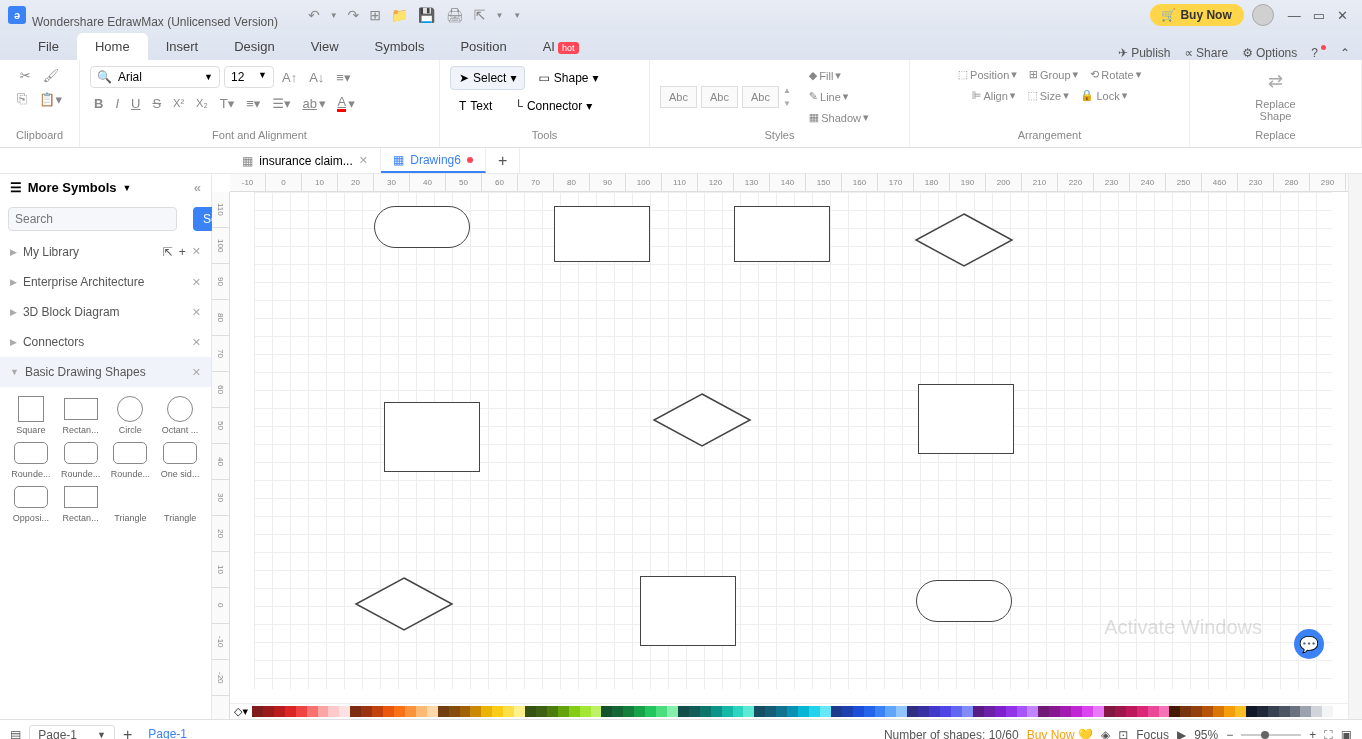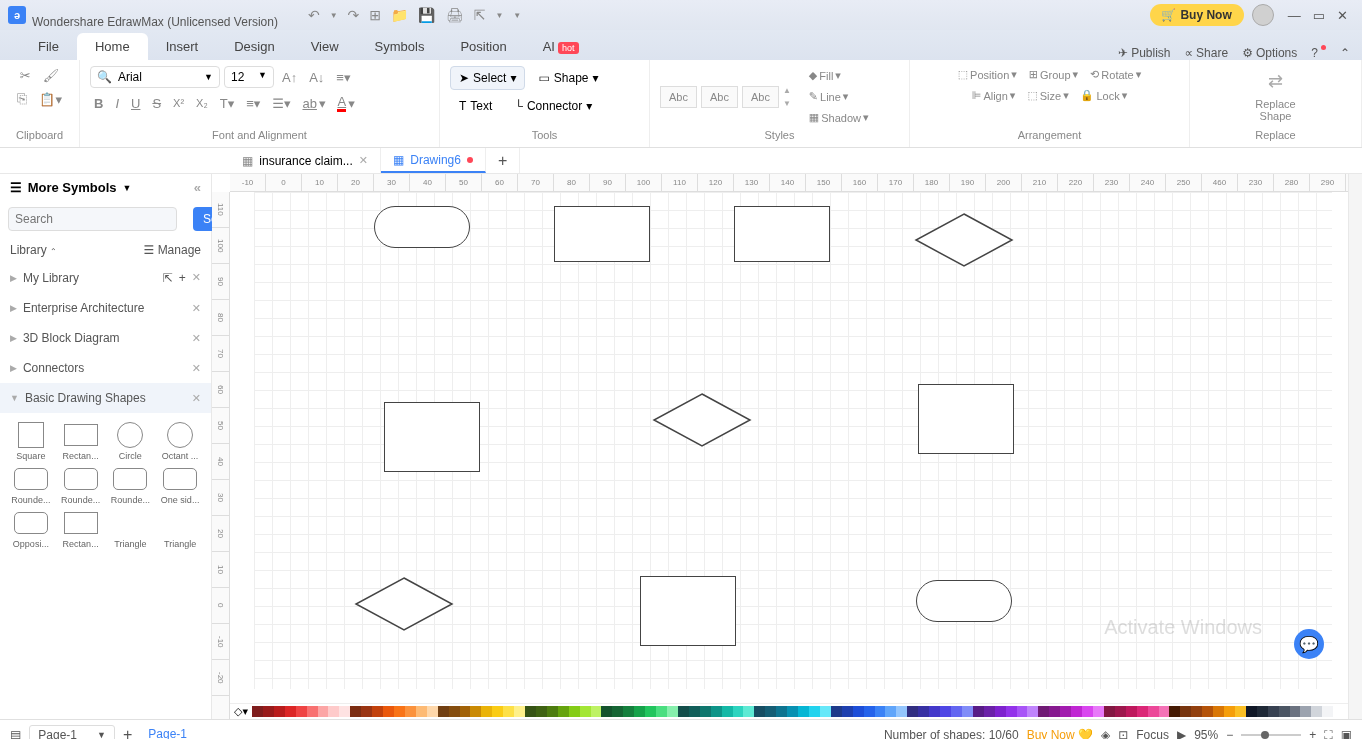--- a/index.html
+++ b/index.html
@@ -302,24 +302,20 @@
   <div class="sidebar">
     <div class="side-head">
       <span>☰</span>
       <span>More Symbols</span>
       <span style="font-size:9px">▼</span>
       <span class="collapse">«</span>
     </div>
     <div class="side-search">
       <input placeholder="Search" style="">
       <button>Search</button>
-    </div>
-    <div class="side-row">
-      <span><span>Library</span> <span style="font-size:8px">⌃</span></span>
-      <span>☰ <span>Manage</span></span>
     </div>
     <div class="side-cat">
         <span class="arrow">▶</span>
         <span>My Library</span>
         <span style="margin-left:auto;display:flex;gap:6px">
           <span>⇱</span>
           <span>+</span>
           <span class="x">✕</span>
         </span>
       </div>

